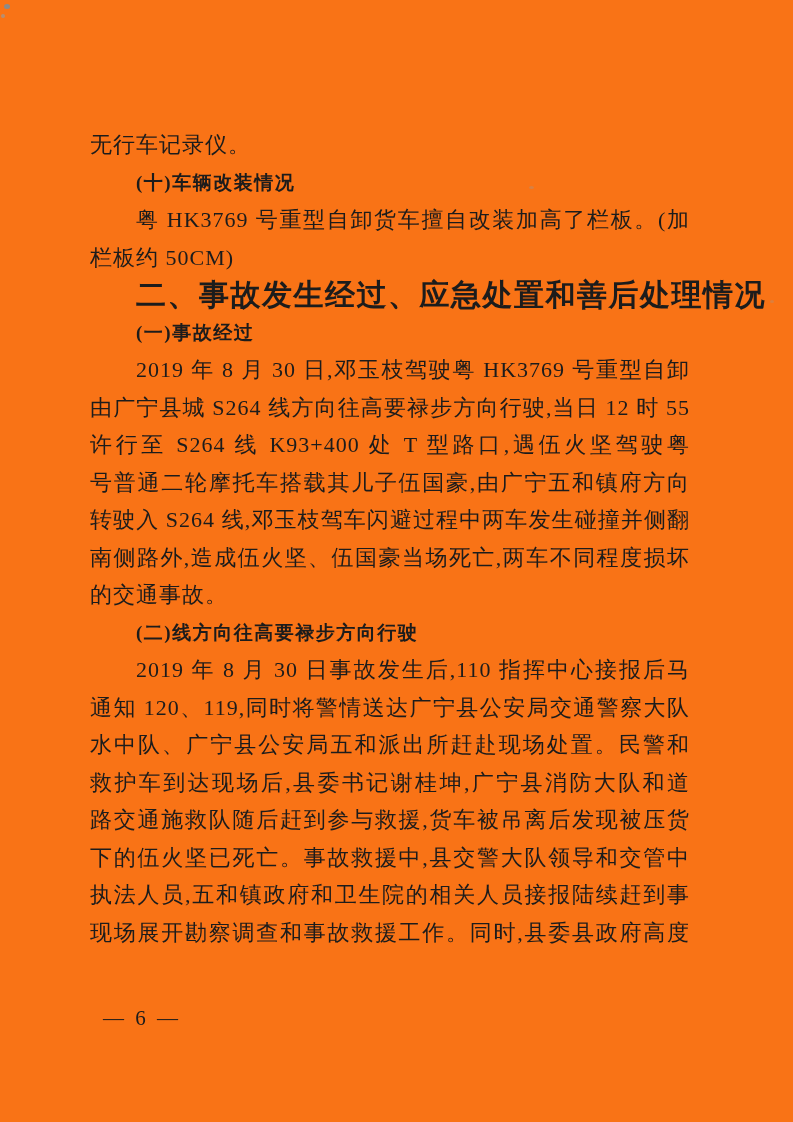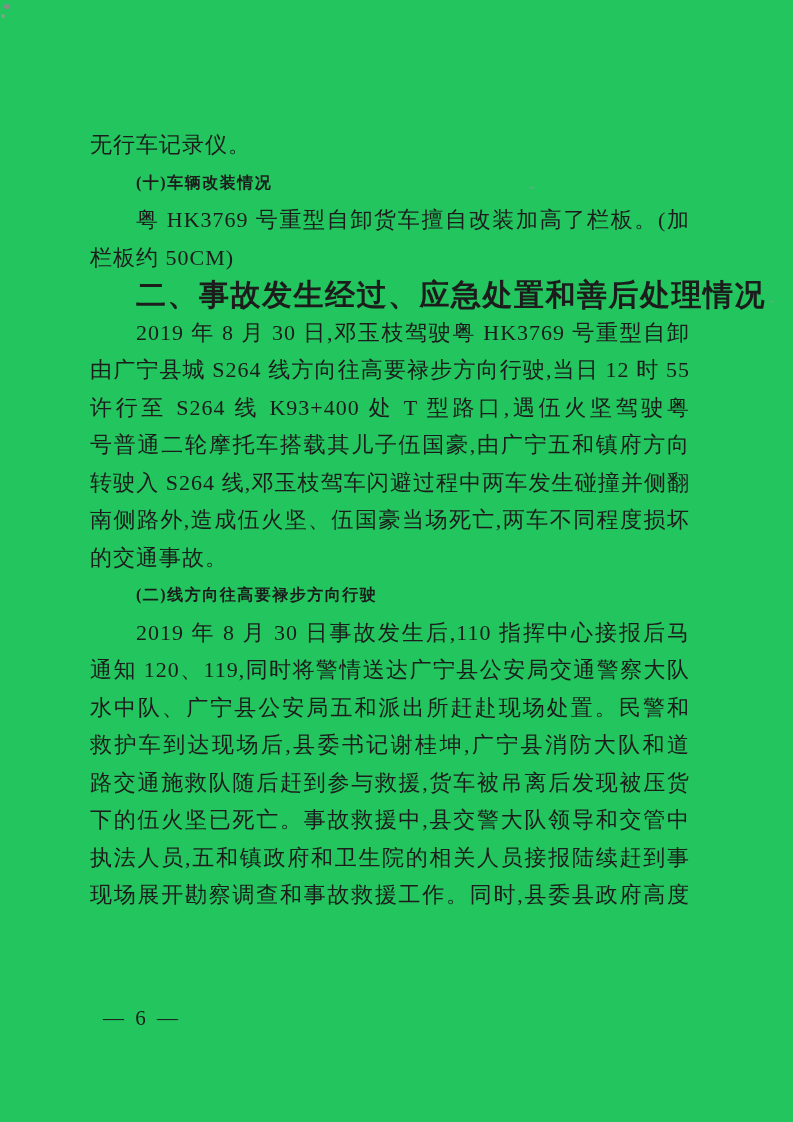--- a/index.html
+++ b/index.html
@@ -4,21 +4,21 @@
 <style>
   html, body { margin: 0; padding: 0; }
   body {
     width: 793px; height: 1122px;
     background: #e9e9e9;
     font-family: "Liberation Serif", serif;
   }
   .page {
     position: relative;
     width: 793px; height: 1122px;
-    background: #22c55e;
+    background: #f97316;
     color: #1c1c1c;
     overflow: hidden;
   }
   .content {
     position: absolute;
     left: 90px; top: 126px;
     width: 600px;
   }
   .line {
     height: 37.5px;
@@ -37,21 +37,21 @@
   }
   .line.ind { text-indent: 46px; }
   .line.h1 {
     font-family: "Liberation Sans", sans-serif;
     font-weight: bold;
     font-size: 30px;
     letter-spacing: 1.5px;
   }
   .line.h2 {
     font-weight: bold;
-    font-size: 16px;
+    font-size: 19px;
     letter-spacing: 1.5px;
   }
   .pagenum {
     position: absolute;
     left: 103px; top: 1006px;
     font-size: 21px;
     letter-spacing: 3px;
     color: #1c1c1c;
   }
   
@@ -73,20 +73,21 @@
   <div class="speck s2"></div>
   <div class="speck s3"></div>
   <div class="speck s4"></div>
 
   <div class="content" id="doc-body">
       <div class="line body">无行车记录仪。</div>
       <div class="line h2 ind">(十)车辆改装情况</div>
       <div class="line body ind just">粤 HK3769 号重型自卸货车擅自改装加高了栏板。(加高的</div>
       <div class="line body">栏板约 50CM)</div>
       <div class="line h1 ind">二、事故发生经过、应急处置和善后处理情况</div>
+      <div class="line h2 ind">(一)事故经过</div>
       <div class="line body ind just">2019 年 8 月 30 日,邓玉枝驾驶粤 HK3769 号重型自卸货车</div>
       <div class="line body just">由广宁县城 S264 线方向往高要禄步方向行驶,当日 12 时 55 分</div>
       <div class="line body just">许行至 S264 线 K93+400 处 T 型路口,遇伍火坚驾驶粤 HVF375</div>
       <div class="line body just">号普通二轮摩托车搭载其儿子伍国豪,由广宁五和镇府方向左</div>
       <div class="line body just">转驶入 S264 线,邓玉枝驾车闪避过程中两车发生碰撞并侧翻至</div>
       <div class="line body just">南侧路外,造成伍火坚、伍国豪当场死亡,两车不同程度损坏</div>
       <div class="line body">的交通事故。</div>
       <div class="line h2 ind">(二)线方向往高要禄步方向行驶</div>
       <div class="line body ind just">2019 年 8 月 30 日事故发生后,110 指挥中心接报后马上</div>
       <div class="line body just">通知 120、119,同时将警情送达广宁县公安局交通警察大队春</div>

